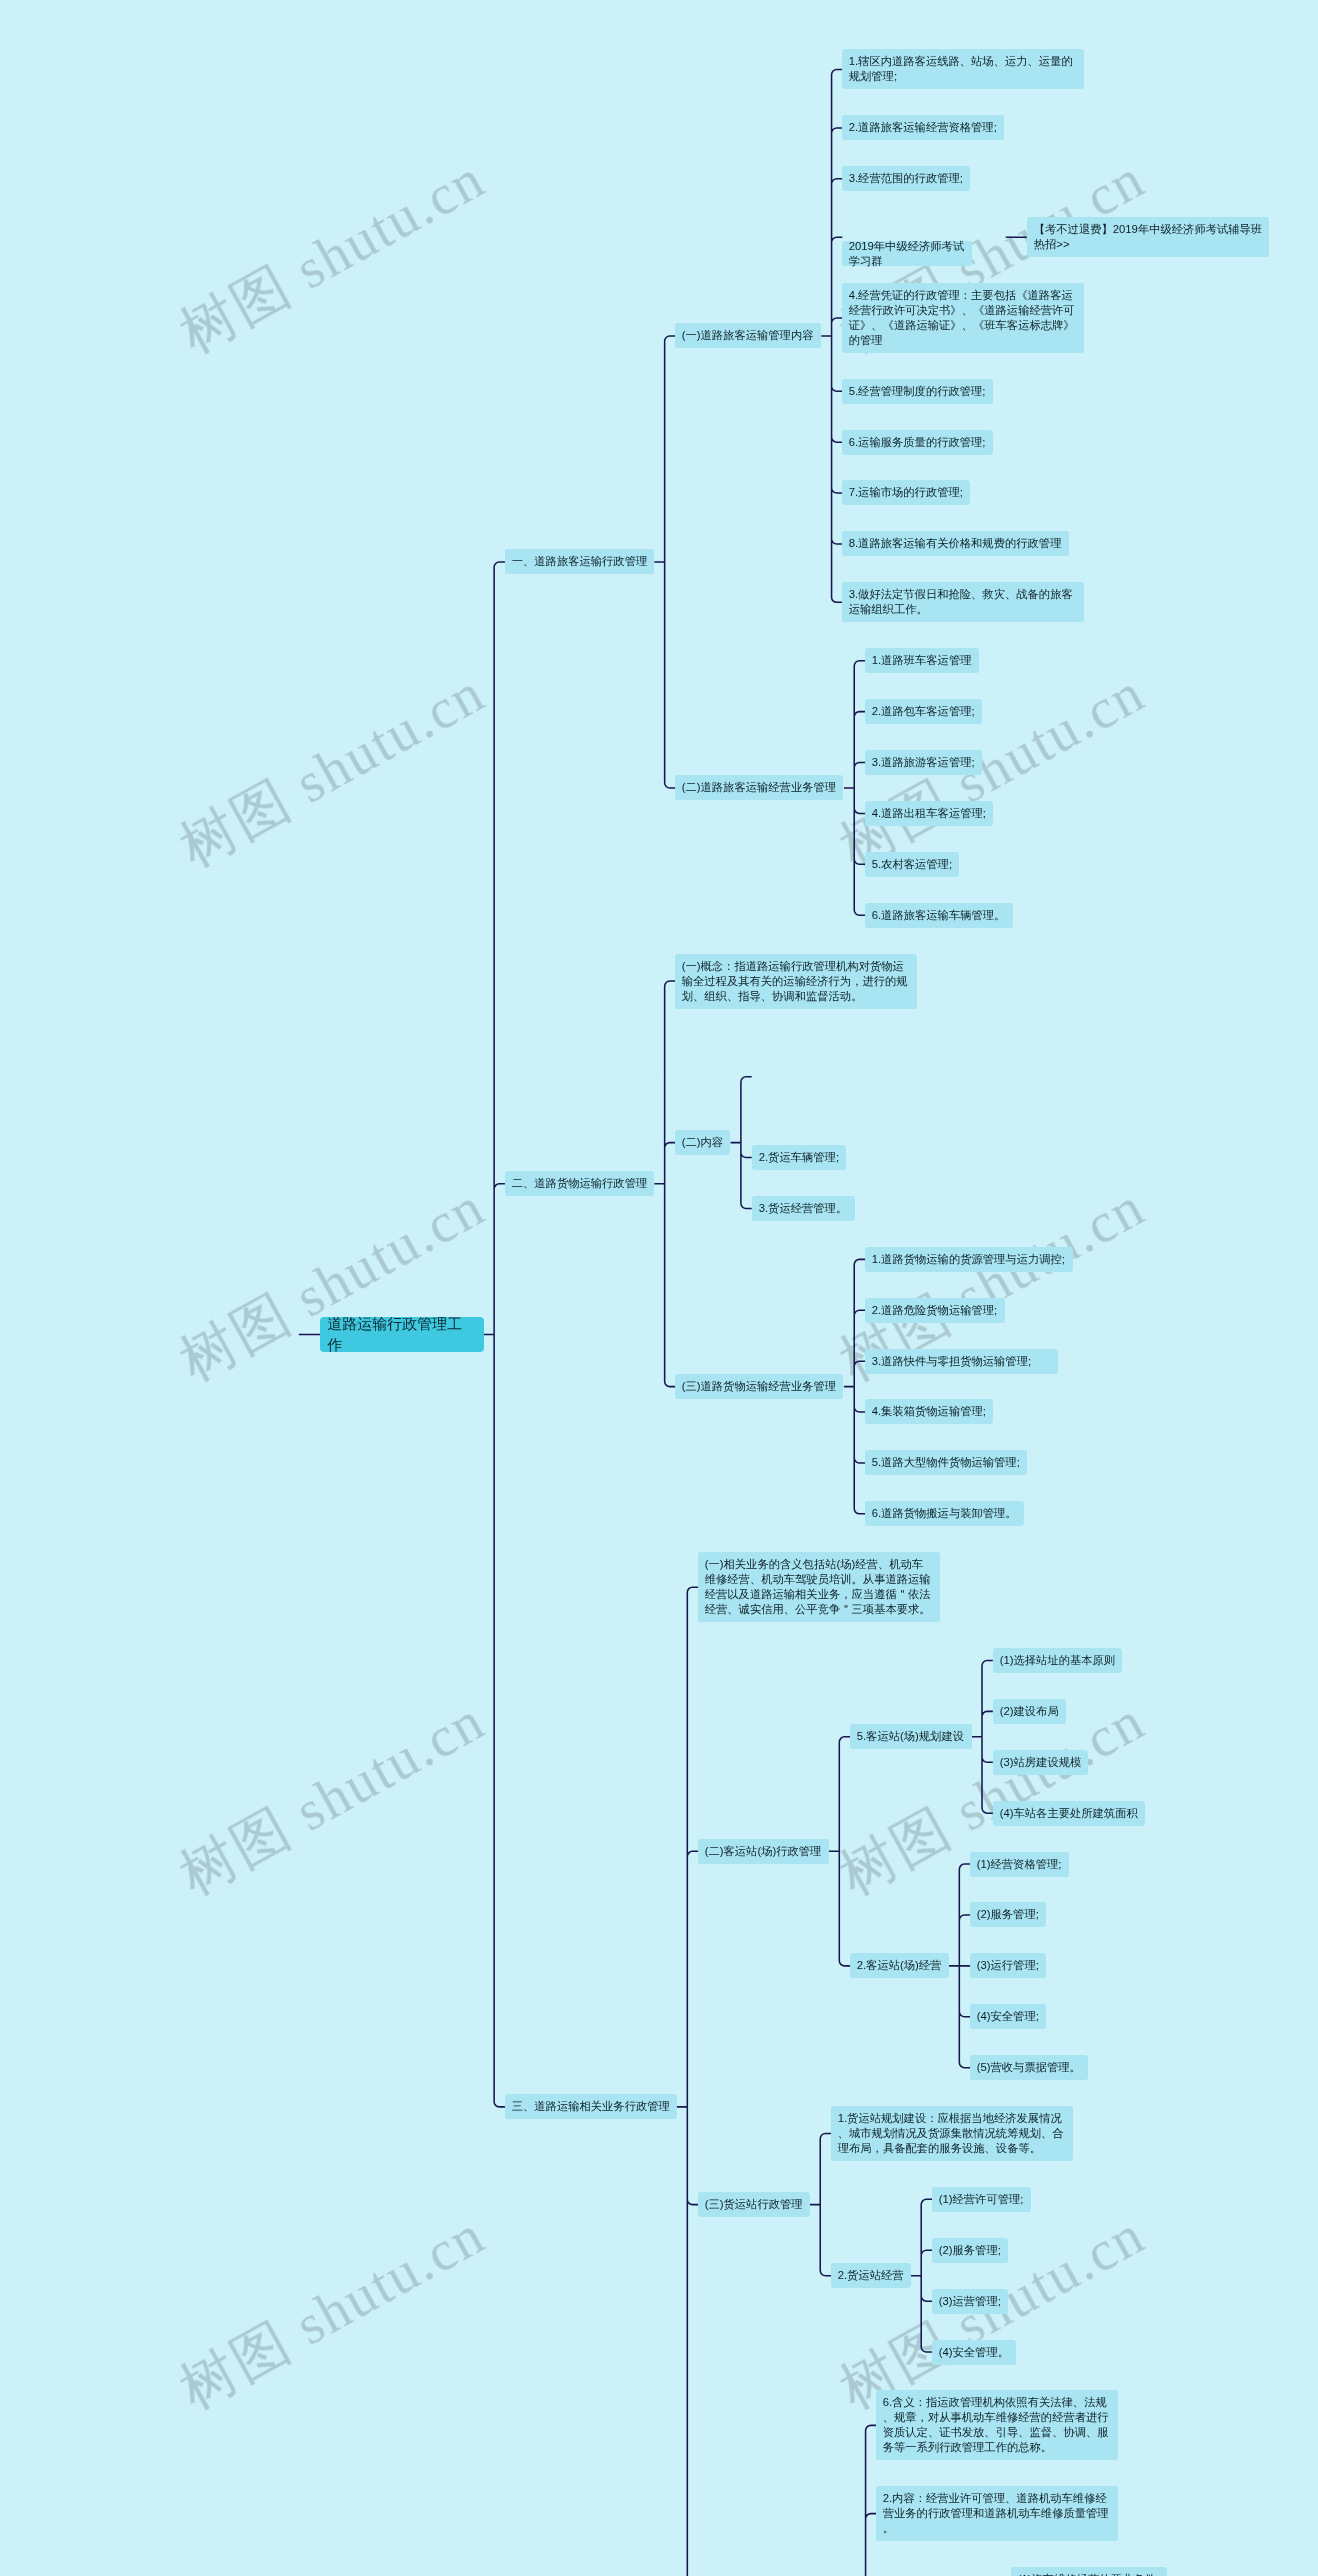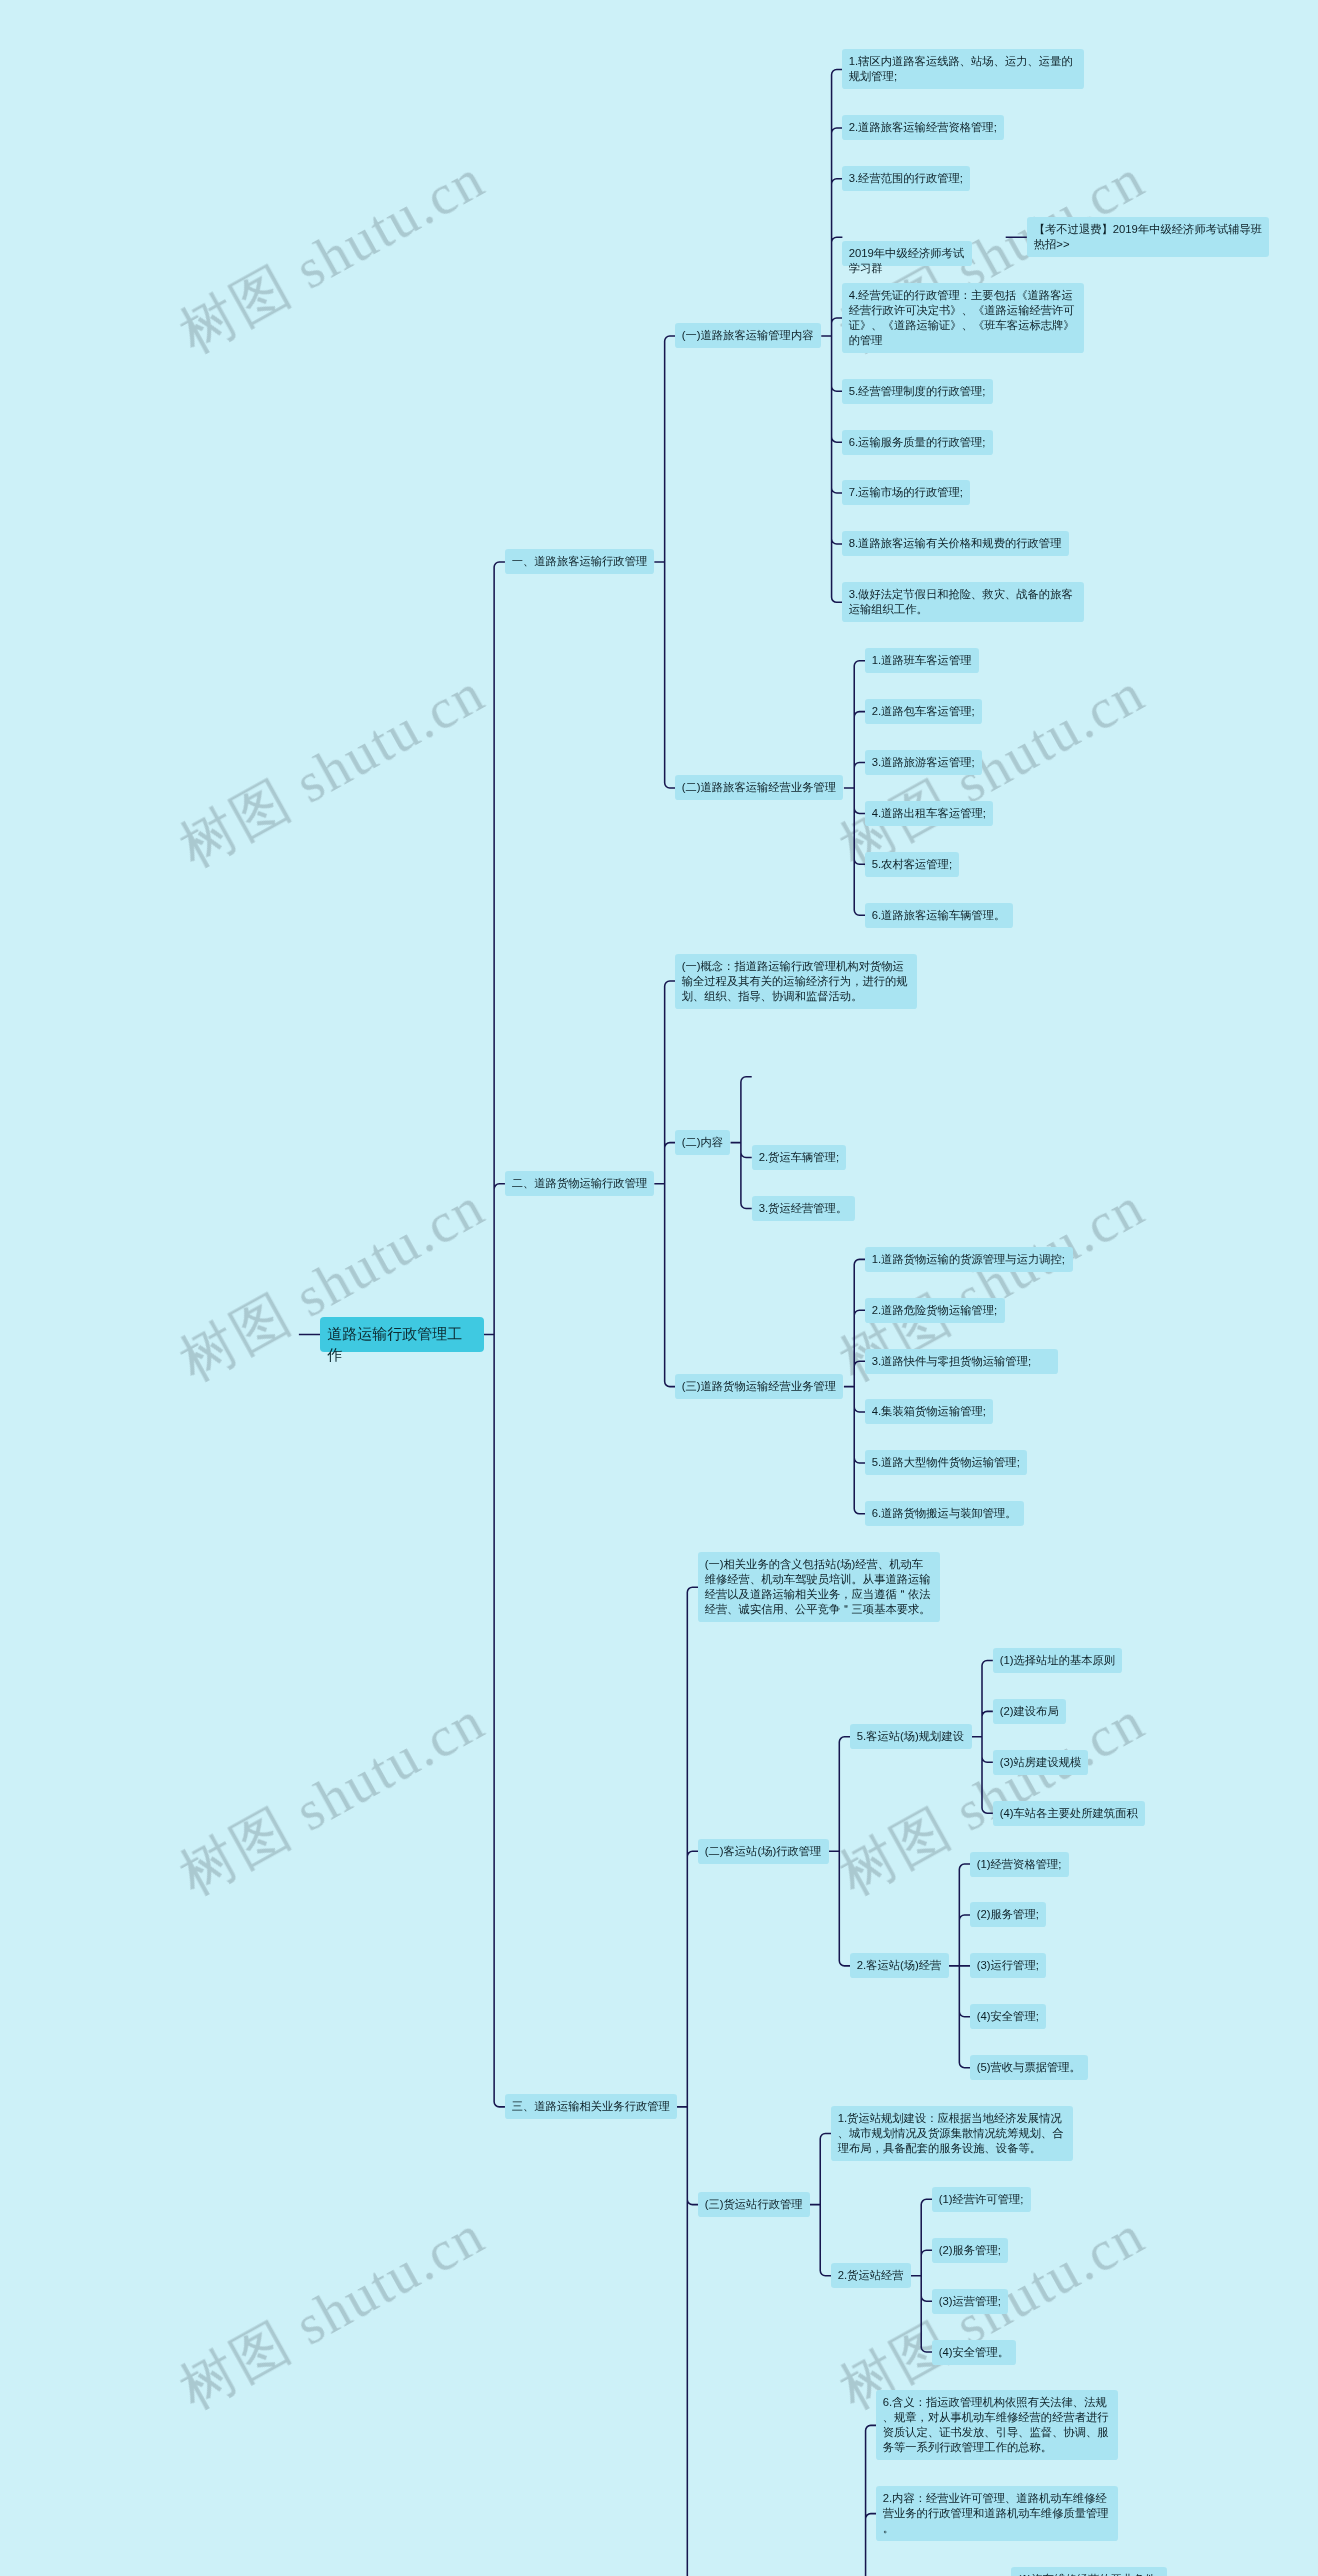--- a/index.html
+++ b/index.html
@@ -5,21 +5,21 @@
 <style>
   html,body{margin:0;padding:0;}
   body{width:1319px;height:2902px;background:#cdf1f8;overflow:hidden;
        font-family:"Liberation Sans",sans-serif;-webkit-font-smoothing:antialiased;}
   #stage{position:relative;width:1319px;height:2902px;overflow:hidden;}
   #watermarks{position:absolute;left:0;top:0;width:1319px;height:2902px;overflow:hidden;pointer-events:none;}
   .wm{position:absolute;white-space:pre;color:rgba(104,126,132,.345);
       font-size:56px;line-height:56px;font-family:"Liberation Serif",serif;
       letter-spacing:2.1px;transform:rotate(-29deg) translateZ(0);transform-origin:0 0;}
   #links{position:absolute;left:0;top:0;width:1319px;height:2902px;}
-  .node{position:absolute;box-sizing:border-box;display:flex;border-radius:3.1px;
+  .node{position:absolute;box-sizing:border-box;display:flex;align-items:center;border-radius:3.1px;
         line-break:anywhere;}
   .node>span{display:block;width:100%;transform:translateZ(0);}
   .n-root{background:#151579;color:#fff;border-radius:3.6px;padding:11.3px 9.3px;
           font-size:20px;line-height:26px;text-align:center;}
   .n-branch{background:#3fc9e1;color:#0c2a31;padding:7.2px;
             font-size:15px;line-height:20.6px;border-radius:4.1px;}
   .n-leaf{background:#a9e4f2;color:#0c1f26;padding:5.2px 6.7px;
           font-size:11.3px;line-height:15px;}
 </style>
 </head>

